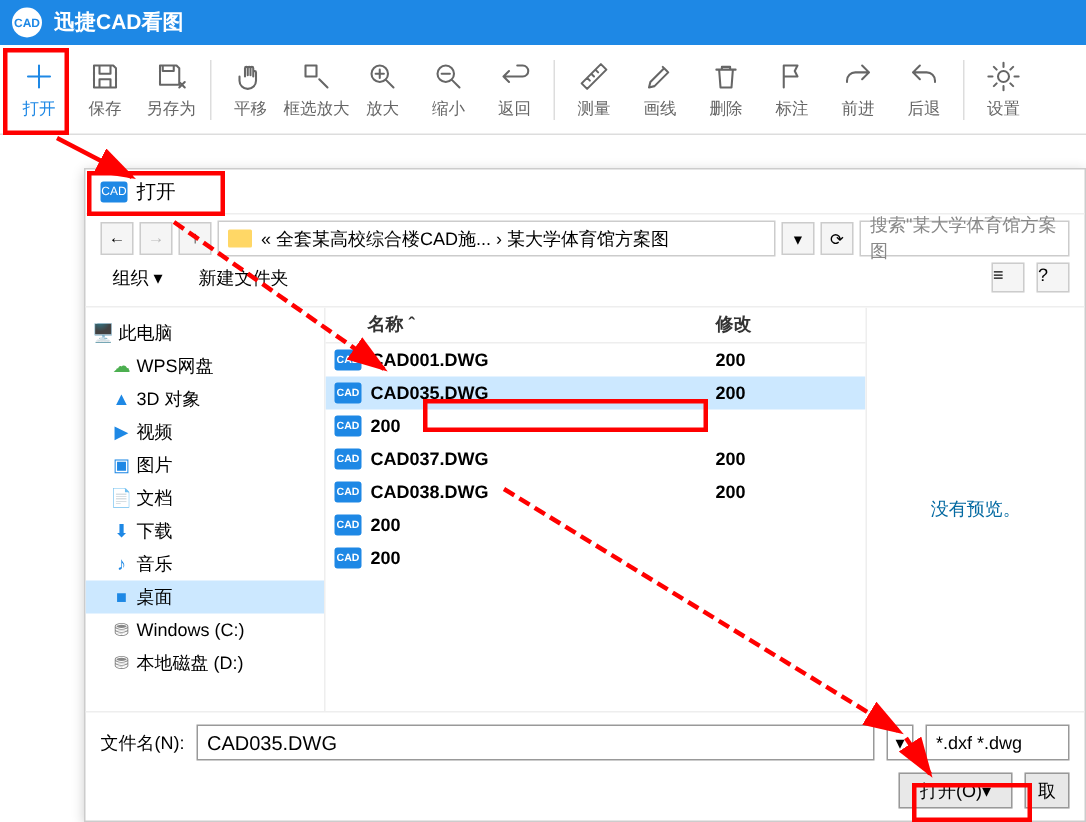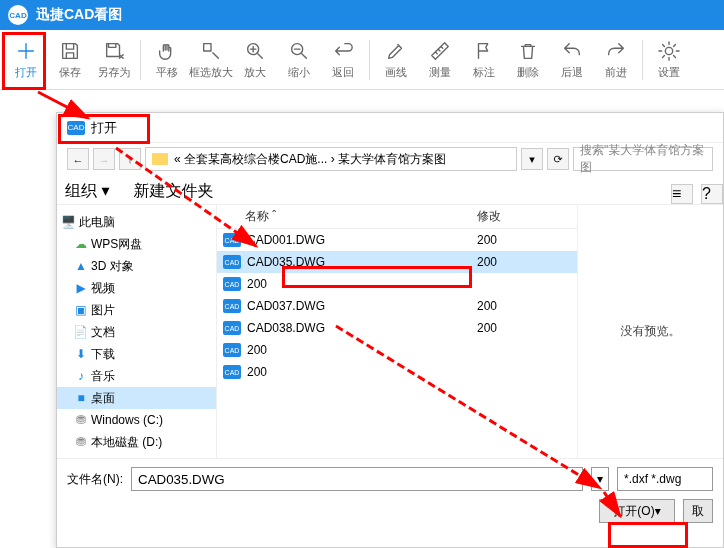--- a/index.html
+++ b/index.html
@@ -23,49 +23,49 @@
 .dlg-title { height: 30px; display: flex; align-items: center; padding: 0 10px; border-bottom: 1px solid #eee; }
 .dlg-title .cad-badge { width: 18px; height: 14px; background: #1e88e5; color: #fff; font-size: 8px; display: flex; align-items: center; justify-content: center; margin-right: 6px; border-radius: 2px; }
 .dlg-title .txt { font-size: 13px; }
 
 .nav-row { height: 32px; display: flex; align-items: center; padding: 0 10px; gap: 4px; font-size: 12px; }
 .nav-btn { width: 22px; height: 22px; border: 1px solid #ccc; background: #f5f5f5; display: flex; align-items: center; justify-content: center; font-size: 11px; cursor: pointer; }
 .breadcrumb { flex: 1; height: 24px; border: 1px solid #ccc; display: flex; align-items: center; padding: 0 6px; background: #fff; overflow: hidden; white-space: nowrap; }
 .breadcrumb .folder-ico { width: 16px; height: 12px; background: #ffd766; margin-right: 6px; border-radius: 1px; }
 .search-box { width: 140px; height: 24px; border: 1px solid #ccc; padding: 0 6px; font-size: 12px; color: #888; display: flex; align-items: center; }
 
-.cmd-row { height: 30px; display: flex; align-items: flex-end; padding: 0 0; border-bottom: 1px solid #eee; font-size: 16px; gap: 8px; }
+.cmd-row { height: 30px; display: flex; align-items: flex-start; padding: 0 10px; border-bottom: 1px solid #eee; font-size: 12px; gap: 8px; }
 .cmd-row .organize, .cmd-row .newfolder { cursor: pointer; padding: 2px 8px; }
 .cmd-row .spacer { flex: 1; }
 .view-btn { width: 22px; height: 20px; border: 1px solid #ccc; background: #f5f5f5; cursor: pointer; }
 
 .body-row { flex: 1; display: flex; overflow: hidden; }
 .sidebar { width: 160px; border-right: 1px solid #eee; padding: 6px 0; font-size: 12px; overflow: hidden; }
 .sb-item { height: 22px; display: flex; align-items: center; padding: 0 10px 0 22px; cursor: pointer; position: relative; }
 .sb-item.selected { background: #cce8ff; }
 .sb-item .sb-ico { width: 16px; height: 16px; position: absolute; left: 4px; display: flex; align-items: center; justify-content: center; font-size: 12px; }
 .sb-subitem { padding-left: 34px; }
 .sb-subitem .sb-ico { left: 16px; }
 
-.filelist { flex: 1; display: flex; flex-direction: column; font-size: 12px; }
+.filelist { flex: 1; display: flex; flex-direction: column; font-size: 12px; font-weight: bold; }
 .fl-header { height: 24px; display: flex; align-items: center; border-bottom: 1px solid #eee; color: #333; }
 .fl-header .col-name { width: 260px; padding-left: 28px; }
 .fl-header .col-mod { width: 60px; }
 .fl-row { height: 22px; display: flex; align-items: center; cursor: pointer; }
 .fl-row.selected { background: #cce8ff; }
 .fl-row .file-ico { width: 18px; height: 14px; background: #1e88e5; color: #fff; font-size: 7px; display: flex; align-items: center; justify-content: center; margin-left: 6px; margin-right: 6px; border-radius: 2px; }
 .fl-row .fn { width: 230px; }
 .fl-row .fm { width: 60px; }
 .fl-scroll { flex: 1; overflow: auto; }
 
-.preview { width: 146px; border-left: 1px solid #eee; display: flex; align-items: center; justify-content: center; font-size: 12px; color: #404040; font-family: Liberation Mono, monospace; }
+.preview { width: 146px; border-left: 1px solid #eee; display: flex; align-items: center; justify-content: center; font-size: 12px; color: #0369a1; font-family: Liberation Mono, monospace; }
 
 .bottom { border-top: 1px solid #eee; padding: 8px 10px; font-size: 12px; }
 .bottom-row { display: flex; align-items: center; gap: 8px; margin-bottom: 8px; }
-.bottom-row:last-child { margin-bottom: 16px; justify-content: flex-end; }
+.bottom-row:last-child { margin-bottom: 0; justify-content: flex-end; }
 .bottom .fn-input { flex: 1; height: 24px; border: 1px solid #999; padding: 0 6px; }
 .bottom .filter { width: 96px; height: 24px; border: 1px solid #999; padding: 0 6px; display: flex; align-items: center; cursor: pointer; }
 .bottom .btn { width: 76px; height: 24px; border: 1px solid #999; background: #e8e8e8; cursor: pointer; display: flex; align-items: center; justify-content: center; }
 
 
 .anno-box { position: absolute; border: 3px solid #ff0000; pointer-events: none; }
 svg.anno-arrows { position: absolute; left: 0; top: 0; width: 724px; height: 548px; pointer-events: none; }
 
 
 .svg-icon { stroke: currentColor; stroke-width: 1.5; fill: none; stroke-linecap: round; stroke-linejoin: round; }
@@ -141,64 +141,64 @@
         <svg width="22" height="22" viewBox="0 0 24 24" class="svg-icon">
           <path d="M4 12h14a4 4 0 000-8h-4M4 12l4-4M4 12l4 4"></path>
         </svg>
       </div>
       <div class="lbl">返回</div>
     </div>
     <div class="tool-sep"></div>
     <div class="tool-btn">
       <div class="ico">
         <svg width="22" height="22" viewBox="0 0 24 24" class="svg-icon">
+          <path d="M3 17L17 3l4 4L7 21zM7 13l2 2M10 10l2 2M13 7l2 2"></path>
+        </svg>
+      </div>
+      <div class="lbl">测量</div>
+    </div>
+    <div class="tool-btn">
+      <div class="ico">
+        <svg width="22" height="22" viewBox="0 0 24 24" class="svg-icon">
           <path d="M4 20l4-1 10-10-3-3L5 16zM14 5l3 3"></path>
         </svg>
       </div>
       <div class="lbl">画线</div>
     </div>
     <div class="tool-btn">
       <div class="ico">
         <svg width="22" height="22" viewBox="0 0 24 24" class="svg-icon">
-          <path d="M3 17L17 3l4 4L7 21zM7 13l2 2M10 10l2 2M13 7l2 2"></path>
-        </svg>
-      </div>
-      <div class="lbl">测量</div>
+          <path d="M5 7h14M9 7V5h6v2M7 7l1 13h8l1-13"></path>
+        </svg>
+      </div>
+      <div class="lbl">删除</div>
     </div>
     <div class="tool-btn">
       <div class="ico">
         <svg width="22" height="22" viewBox="0 0 24 24" class="svg-icon">
           <path d="M6 4v16M6 4h10l-2 4 2 4H6"></path>
         </svg>
       </div>
       <div class="lbl">标注</div>
     </div>
     <div class="tool-btn">
       <div class="ico">
         <svg width="22" height="22" viewBox="0 0 24 24" class="svg-icon">
-          <path d="M5 7h14M9 7V5h6v2M7 7l1 13h8l1-13"></path>
-        </svg>
-      </div>
-      <div class="lbl">删除</div>
+          <path d="M15 14l5-5-5-5M20 9H10a6 6 0 00-6 6v1"></path>
+        </svg>
+      </div>
+      <div class="lbl">前进</div>
     </div>
     <div class="tool-btn">
       <div class="ico">
         <svg width="22" height="22" viewBox="0 0 24 24" class="svg-icon">
           <path d="M9 14l-5-5 5-5M4 9h10a6 6 0 016 6v1"></path>
         </svg>
       </div>
       <div class="lbl">后退</div>
-    </div>
-    <div class="tool-btn">
-      <div class="ico">
-        <svg width="22" height="22" viewBox="0 0 24 24" class="svg-icon">
-          <path d="M15 14l5-5-5-5M20 9H10a6 6 0 00-6 6v1"></path>
-        </svg>
-      </div>
-      <div class="lbl">前进</div>
     </div>
     <div class="tool-sep"></div>
     <div class="tool-btn">
       <div class="ico">
         <svg width="22" height="22" viewBox="0 0 24 24" class="svg-icon">
           <path d="M12 8a4 4 0 100 8 4 4 0 000-8zM12 2v3M12 19v3M4 12H1M23 12h-3M5 5l2 2M17 17l2 2M5 19l2-2M17 7l2-2"></path>
         </svg>
       </div>
       <div class="lbl">设置</div>
     </div>

